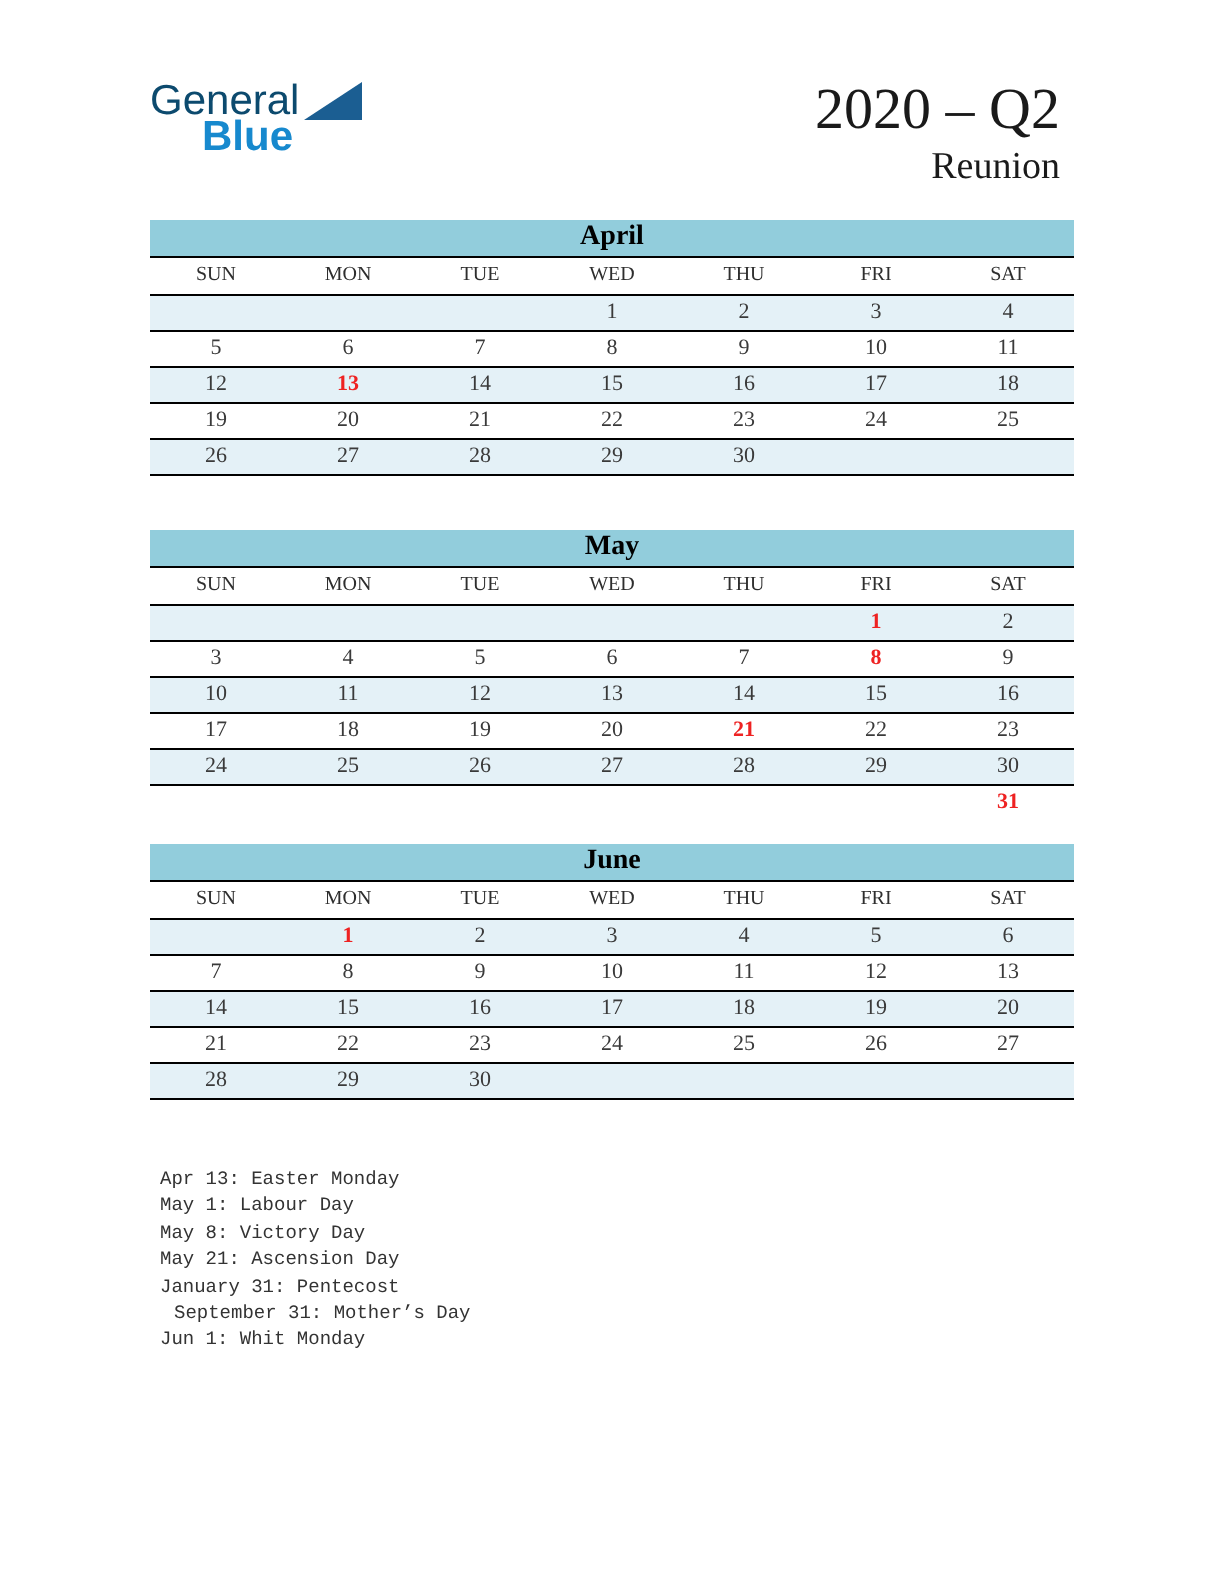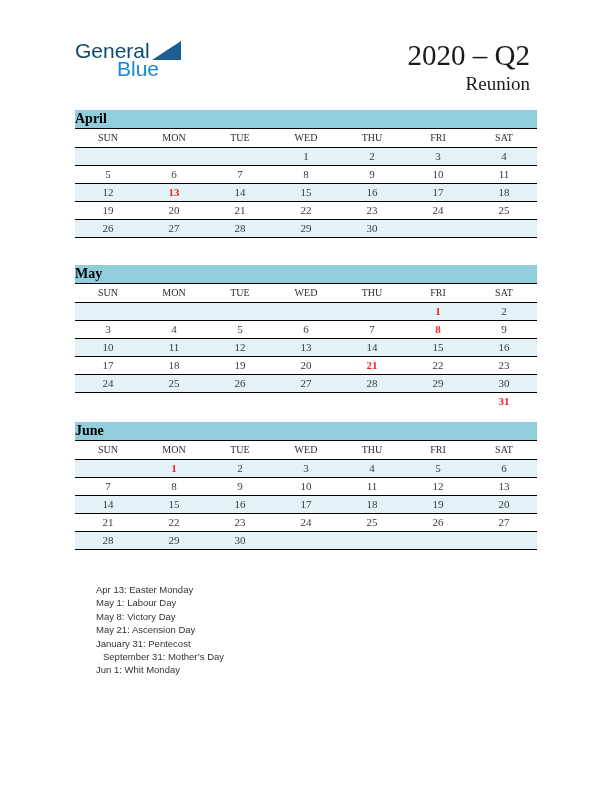--- a/index.html
+++ b/index.html
@@ -43,22 +43,23 @@
     width: 0; height: 0;
     border-left: 29px solid transparent;
     border-bottom: 19px solid var(--logo-triangle);
     margin-left: 2px;
     margin-bottom: 2px;
   }
   .logo-blue-word {
     font-size: 21px;
     line-height: 20px;
     color: var(--logo-blue);
-    margin-left: 42px;
+    margin-left: 26px;
     margin-top: -3px;
+    font-weight: bold;
   }
 
   
   .title-block {
     position: absolute;
     top: 38px;
     right: 82px;
     text-align: right;
     color: #1a1a1a;
   }
@@ -72,21 +73,21 @@
     width: 462px;
   }
   .month-april { top: 110px; }
   .month-may   { top: 265px; }
   .month-june  { top: 422px; }
 
   .month-bar {
     height: 19px;
     background: var(--header-bar);
     border-bottom: 1px solid var(--line);
-    text-align: left;
+    text-align: center;
     font-weight: bold;
     font-size: 14px;
     line-height: 18px;
     color: #000;
   }
   .day-row, .week-row { display: flex; align-items: flex-end; }
   .day-row {
     height: 19px;
     border-bottom: 1px solid var(--line);
   }
@@ -109,23 +110,23 @@
     color: var(--text);
   }
   .date.holiday {
     color: var(--holiday-red);
     font-weight: bold;
   }
 
   
   .holiday-list {
     position: absolute;
-    left: 96px;
+    left: 80px;
     top: 583px;
-    font-family: Liberation Sans, sans-serif;
+    font-family: Liberation Mono, monospace;
     font-size: 9.5px;
     line-height: 13.4px;
     color: #333333;
   }
   .holiday-line.indent { padding-left: 7px; }
 </style>
 </head>
 <body>
 
 <div class="page">

